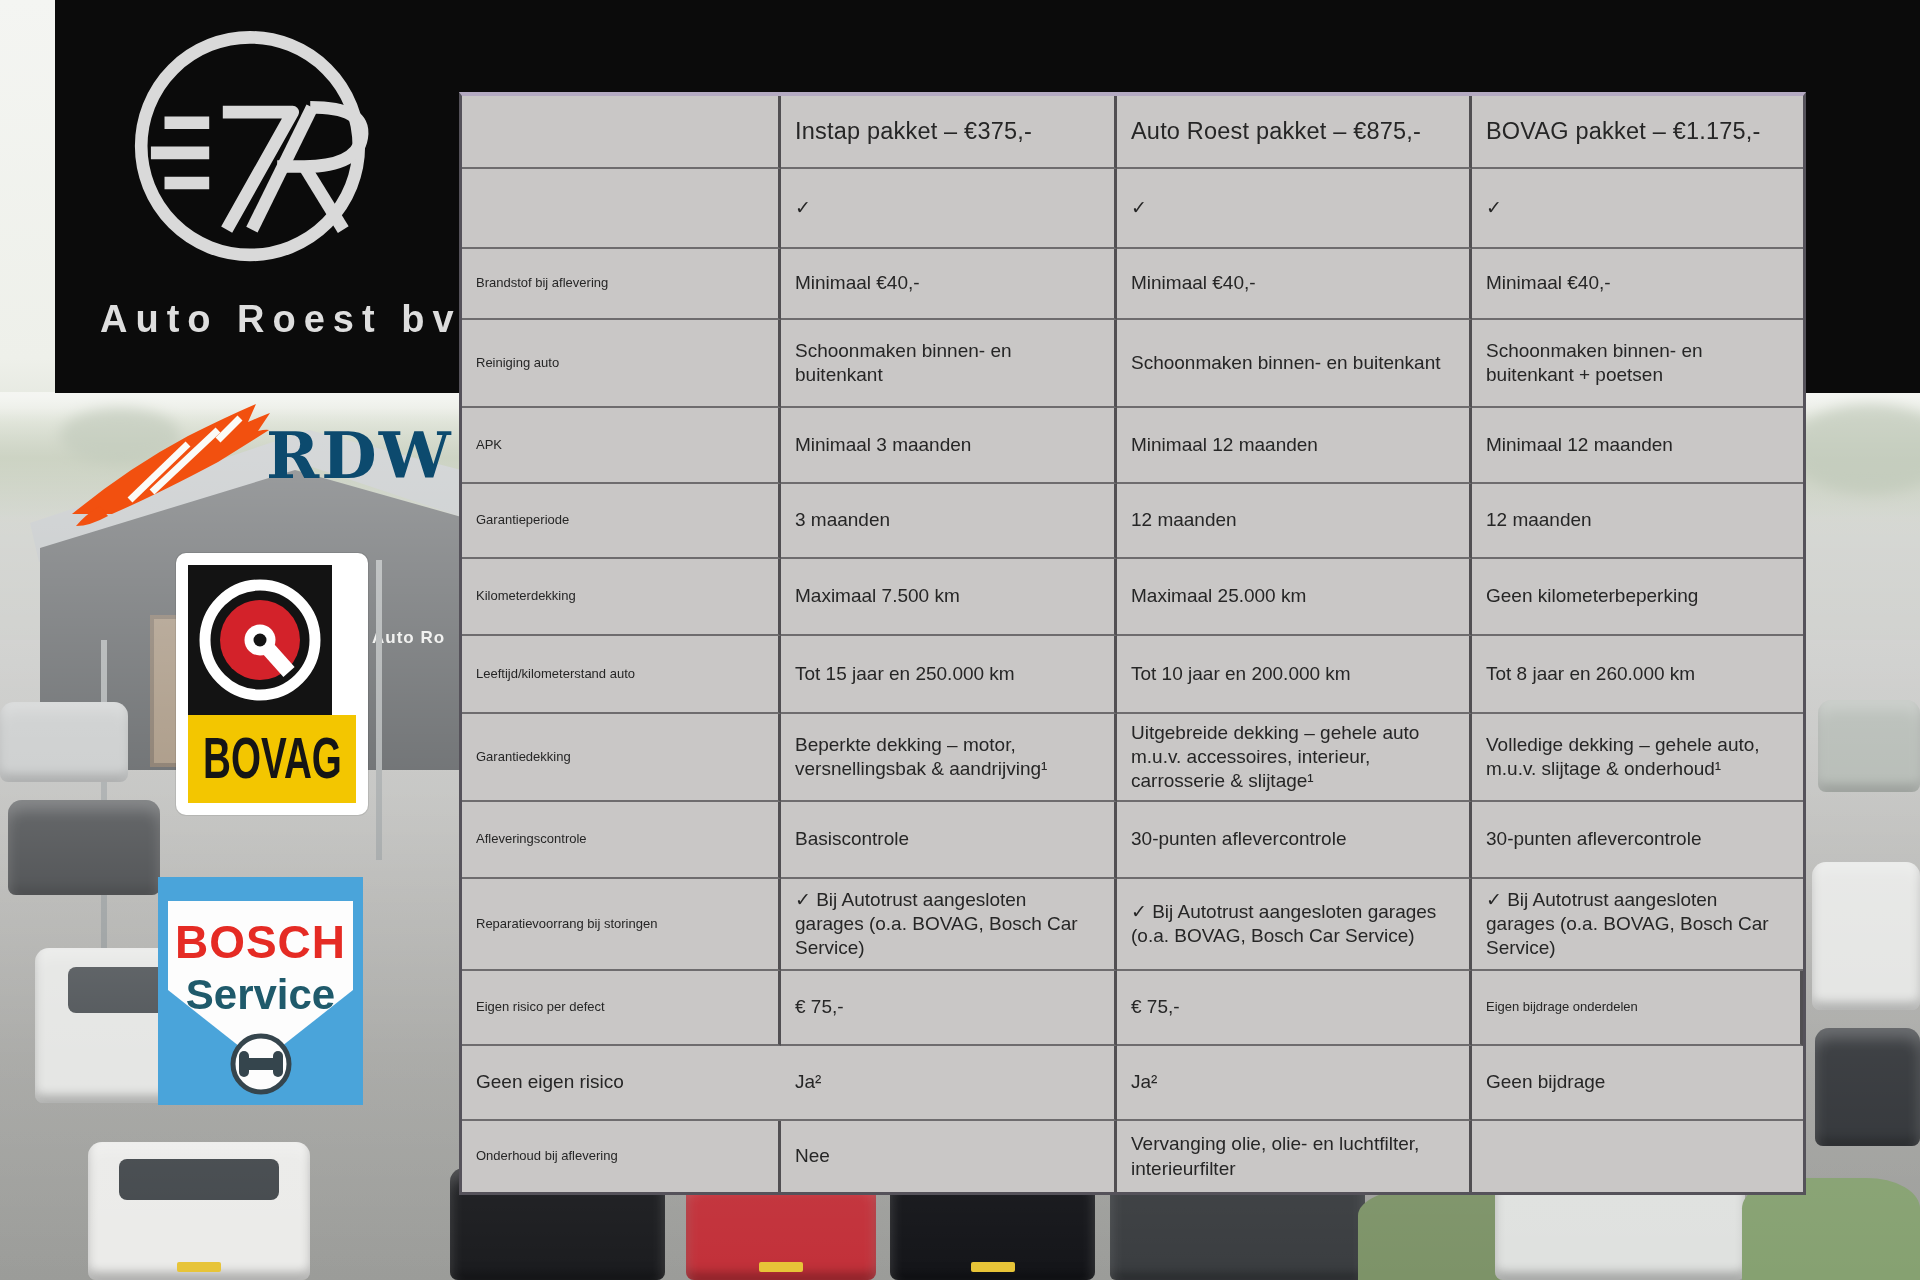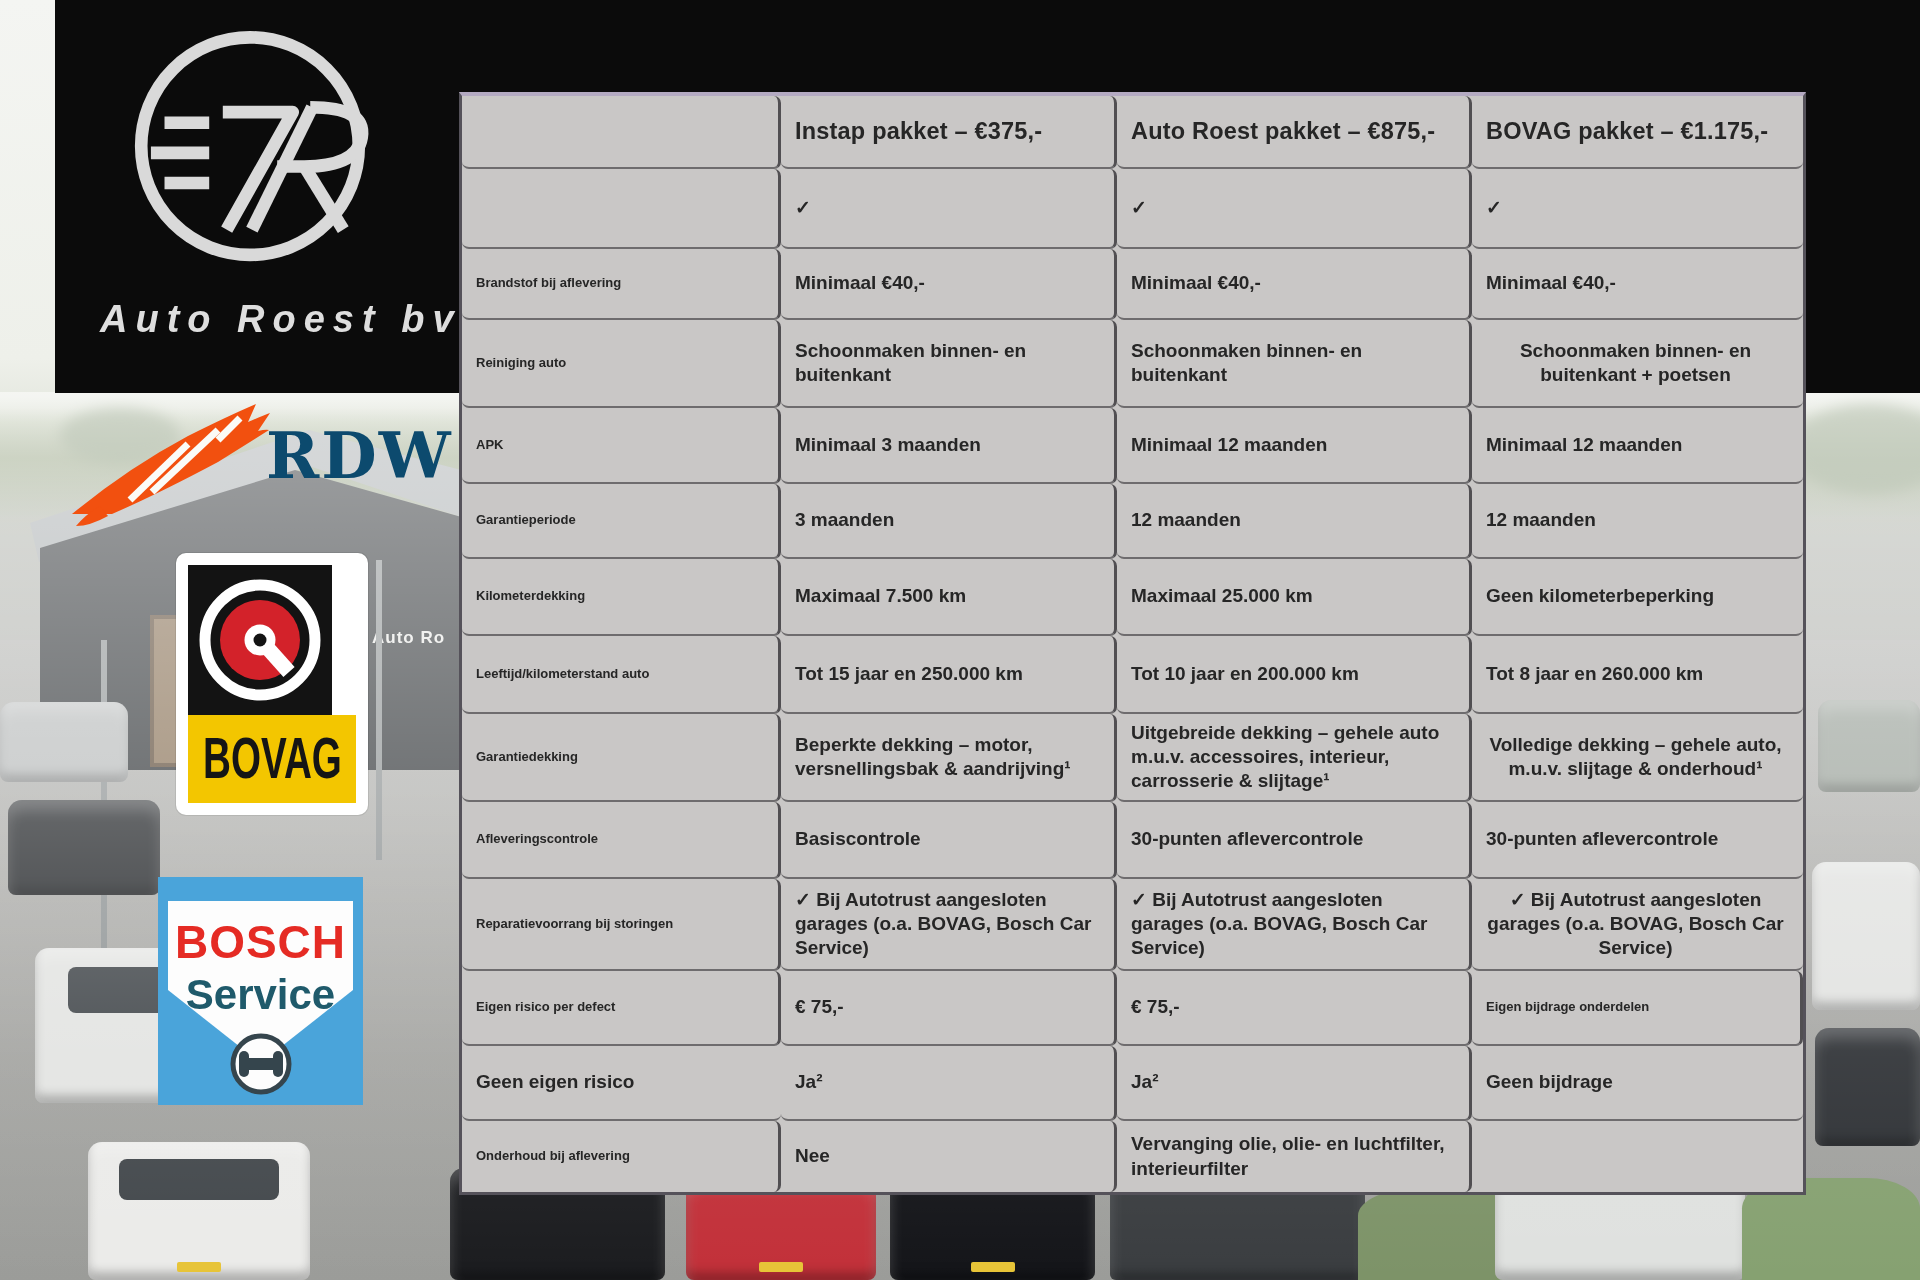--- a/index.html
+++ b/index.html
@@ -35,21 +35,21 @@
   .fade{position:absolute;left:0;top:392px;width:1920px;height:888px;
     background:linear-gradient(180deg,rgba(255,255,255,.55) 0%,rgba(255,255,255,.30) 45%,
       rgba(255,255,255,.08) 75%,rgba(255,255,255,0) 100%);}
 
   
   .black-band{position:absolute;left:55px;top:0;width:1865px;height:393px;background:#0b0b0b;}
 
   
   .brand{position:absolute;left:100px;top:14px;width:320px;}
   .brand svg{display:block;margin-left:14px;}
-  .brand-name{margin-top:12px;color:#dedede;font-weight:bold;font-size:38px;letter-spacing:8px;white-space:nowrap;font-style:italic;}
+  .brand-name{margin-top:12px;color:#dedede;font-weight:bold;font-size:38px;letter-spacing:8px;white-space:nowrap;}
 
   
   .rdw{position:absolute;left:68px;top:396px;width:350px;height:132px;}
   .rdw svg{position:absolute;left:0;top:0;}
   .rdw-text{position:absolute;left:198px;top:22px;font-family:"DejaVu Serif","Liberation Serif",serif;
     font-weight:bold;font-size:64px;color:#0c4a6e;letter-spacing:2px;}
 
   
   .bovag{position:absolute;left:176px;top:553px;width:168px;background:#fff;border-radius:10px;
     padding:12px 12px 12px 12px;box-shadow:0 0 0 1px rgba(0,0,0,.08);}
@@ -68,22 +68,22 @@
   .bosch-armature{position:absolute;left:50%;bottom:2px;transform:translateX(-50%);}
 
   
   .pkg-table{position:absolute;left:459px;top:92px;width:1341px;height:1096px;
     display:grid;grid-template-columns:319px 336px 355px 331px;
     grid-template-rows:73px 80px 71px 88px 76px 75px 77px 78px 88px 77px 92px 75px 75px 71px;
     background:#c9c7c6;border:3px solid #55525a;border-top:4px solid var(--accent_top_border,#b4aac2);
     box-sizing:content-box;color:#262626;}
   .cell{border-right:3px solid #514f52;border-bottom:2px solid #6e6c6e;
     display:flex;align-items:center;padding:6px 18px 6px 14px;box-sizing:border-box;
-    font-weight:bold;font-size:19px;line-height:1.28;background:#c9c7c6;border-radius:7px;}
-  .cell.c3{border-right:none;text-align:center;}
+    font-weight:normal;font-size:19px;line-height:1.28;background:#c9c7c6;}
+  .cell.c3{border-right:none;}
   .cell.rlast{border-bottom:none;}
   .cell.head{font-size:23.5px;letter-spacing:.2px;}
   .cell.label{font-size:13px;}
 </style>
 </head>
 <body>
 
 <div class="stage">
 
   <div class="photo">

